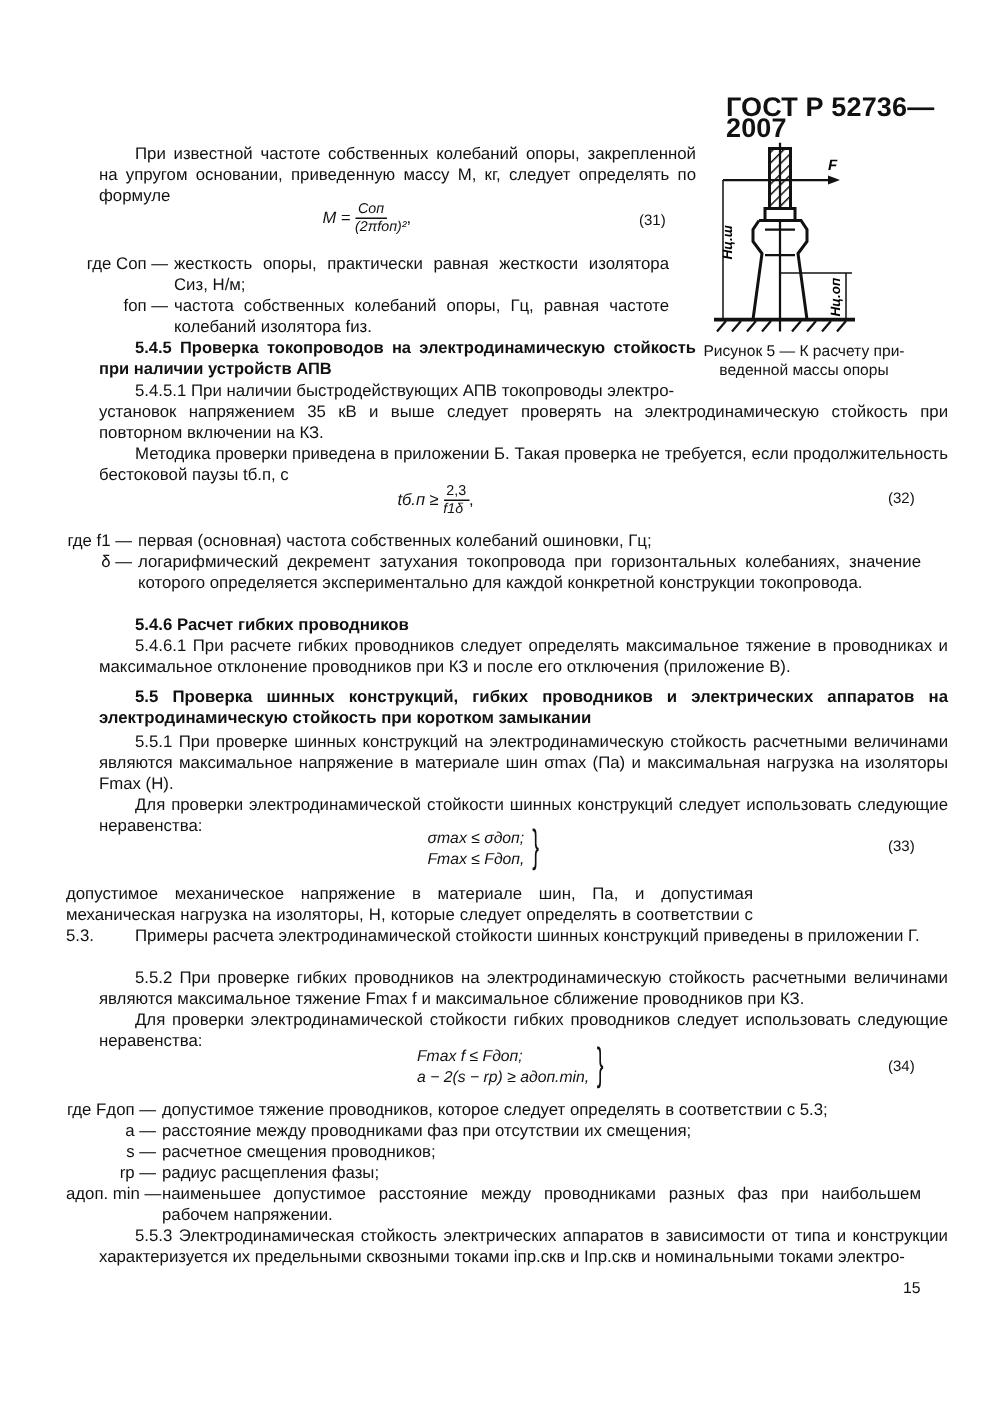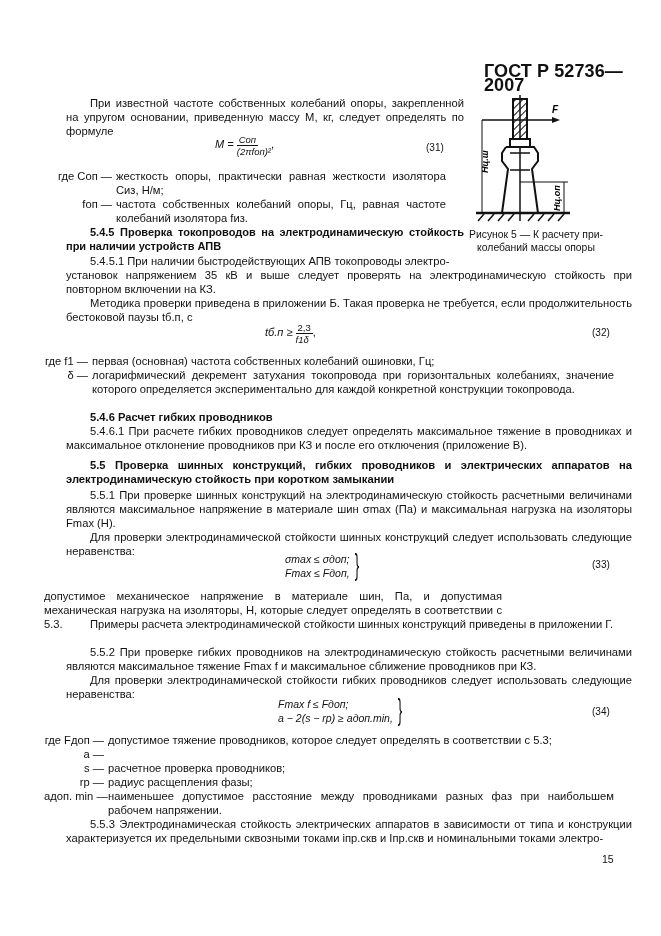--- a/index.html
+++ b/index.html
@@ -80,21 +80,21 @@
     <line x1="28" y1="126" x2="34" y2="119"></line>
       <line x1="38" y1="126" x2="44" y2="119"></line>
     <line x1="58" y1="126" x2="64" y2="119"></line>
       <line x1="68" y1="126" x2="74" y2="119"></line>
     <line x1="78" y1="126" x2="84" y2="119"></line>
       <line x1="88" y1="126" x2="94" y2="119"></line>
   </g>
 </svg>
 <div class="caption">
   <div>Рисунок 5 — К расчету при-</div>
-  <div>колебаний массы опоры</div>
+  <div>веденной массы опоры</div>
 </div>
 
 <div class="p narrow b ind" style="top:225px; font-size:11px;">5.4.5 Проверка токопроводов на электродинамическую стойкость при наличии устройств АПВ</div>
 <div class="p narrow ind" style="top:254px; white-space:nowrap;">5.4.5.1 При наличии быстродействующих АПВ токопроводы электро-</div>
 <div class="p" style="top:268px;">установок напряжением 35 кВ и выше следует проверять на электродинамическую стойкость при повторном включении на КЗ.</div>
 <div class="p ind" style="top:296px;">Методика проверки приведена в приложении Б. Такая проверка не требуется, если продолжительность бестоковой паузы tб.п, с</div>
 
 <div class="abs" style="left:265px; top:322px; font-size:11px;">
   <span class="i">tб.п ≥</span>
   <span class="frac">
@@ -140,24 +140,25 @@
 </div>
 <div class="abs" style="left:395px; top:695px;"><span class="brace">}</span></div>
 <div class="abs" style="left:592px; top:705px; font-size:10px;">(34)</div>
 
 <div class="def" style="left:44px; top:733px; width:570px;">
   <span class="sym" style="width:60px;">где Fдоп —</span>
   <span class="txt" style="width:506px;">допустимое тяжение проводников, которое следует определять в соответствии с 5.3;</span>
 </div>
 <div class="def" style="left:44px; top:747px; width:570px;">
   <span class="sym" style="width:60px;">a —</span>
+  <span class="txt" style="width:506px;">расстояние между проводниками фаз при отсутствии их смещения;</span>
 </div>
 <div class="def" style="left:44px; top:761px; width:570px;">
   <span class="sym" style="width:60px;">s —</span>
-  <span class="txt" style="width:506px;">расчетное проверка проводников;</span>
+  <span class="txt" style="width:506px;">расчетное смещения проводников;</span>
 </div>
 <div class="def" style="left:44px; top:775px; width:570px;">
   <span class="sym" style="width:60px;">rр —</span>
   <span class="txt" style="width:506px;">радиус расщепления фазы;</span>
 </div>
 <div class="def" style="left:44px; top:789px; width:570px;">
   <span class="sym" style="width:60px;">aдоп. min —</span>
   <span class="txt" style="width:506px;">наименьшее допустимое расстояние между проводниками разных фаз при наибольшем рабочем напряжении.</span>
 </div>
 

